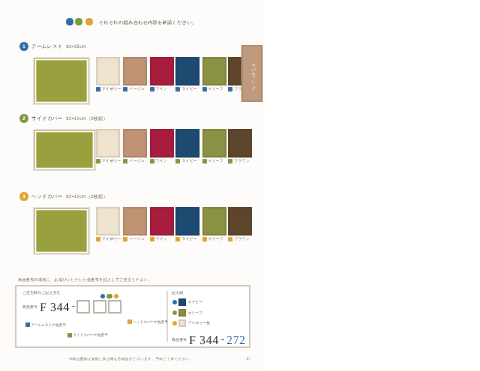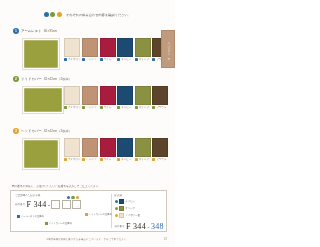--- a/index.html
+++ b/index.html
@@ -387,21 +387,21 @@
       <div class="lg-row">
         <i class="lg-dot" style="background:#e0a32e;"></i>
         <i class="lg-sq" style="background:#efe3cf;"></i>
         <span class="lg-text">アイボリー色</span>
       </div>
 
       <div class="code-row" style="margin-top:4px;">
         <span class="code-pre">商品番号</span>
         <span class="code-main">F 344</span>
         <span class="code-sep">-</span>
-        <span class="code-suffix">348</span>
+        <span class="code-suffix">272</span>
       </div>
     </div>
   </div>
 
   <div class="footer">
     <span class="footer-text">※商品画像は実物と多少異なる場合がございます。予めご了承ください。</span>
   </div>
   <div class="page-num">47</div>
 
 </div>

